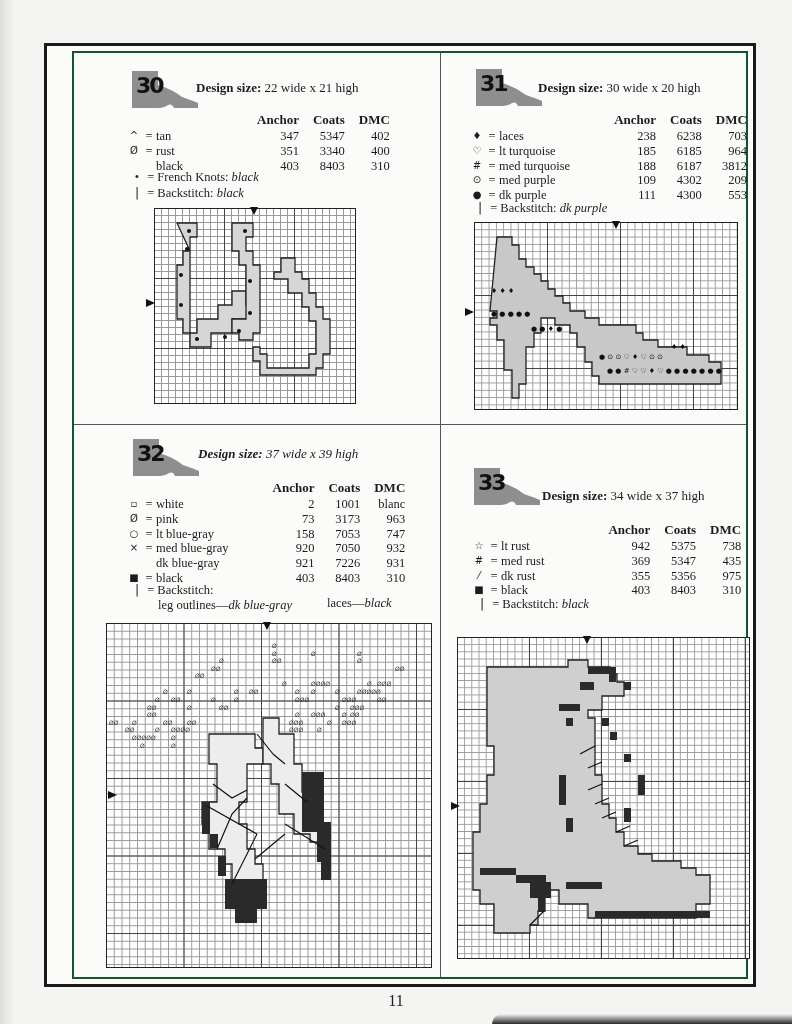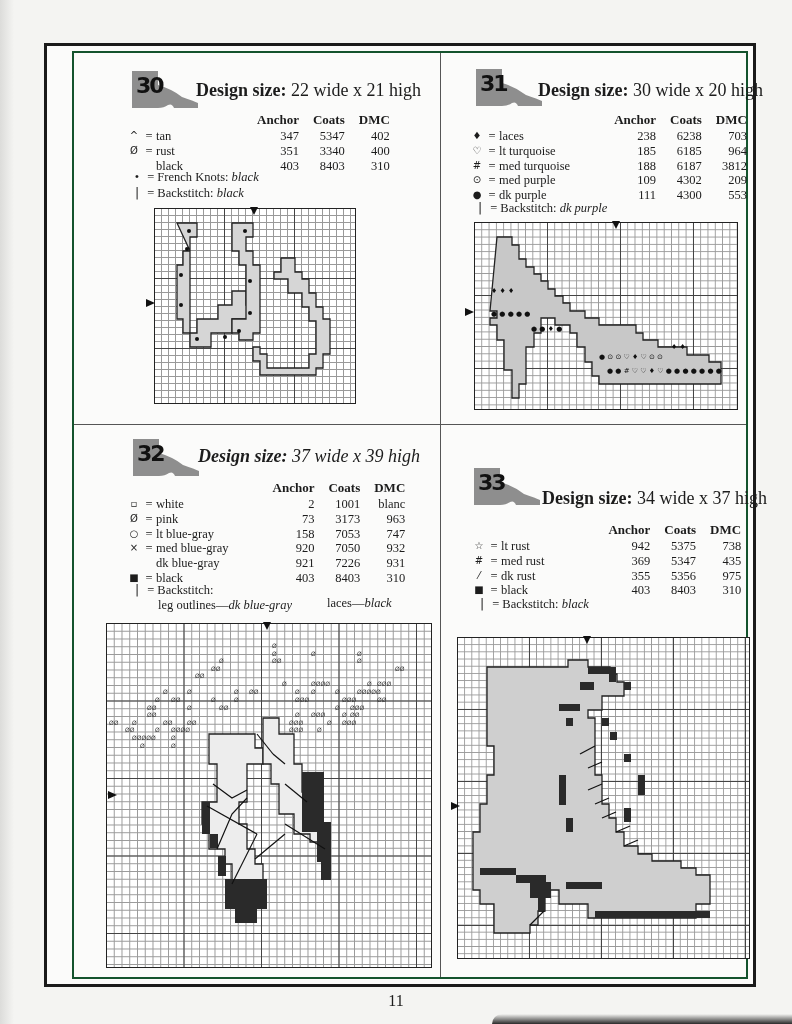--- a/index.html
+++ b/index.html
@@ -22,21 +22,21 @@
   }
   .divider-v { position: absolute; left: 366px; top: 0; bottom: 0; width: 1px; background: #555; }
   .divider-h { position: absolute; left: 0; right: 0; top: 371px; height: 1px; background: #555; }
   .panel { position: absolute; }
   .badge { position: absolute; width: 72px; height: 42px; }
   .badge svg { position: absolute; left: 0; top: 0; }
   .badge-num {
     position: absolute; left: 8px; top: 6px; font-family: "DejaVu Sans", sans-serif;
     font-weight: bold; font-size: 22px; letter-spacing: -2px; color: #111;
   }
-  .design-size { position: absolute; font-size: 18px; white-space: nowrap; }
+  .design-size { position: absolute; font-size: 13px; white-space: nowrap; }
   .design-size b { font-weight: bold; }
   table.key { position: absolute; border-collapse: collapse; font-size: 12.5px; }
   table.key th { font-weight: bold; font-size: 13px; text-align: right; padding: 0 0 1px 14px; }
   table.key td { padding: 0; line-height: 14.8px; white-space: nowrap; }
   table.key td.sym { width: 16px; text-align: center; font-family: "DejaVu Sans", sans-serif; font-size: 10px; }
   table.key td.eq { width: 14px; text-align: center; }
   table.key td.num { text-align: right; padding-left: 14px; }
   table.key td.name { padding-right: 4px; font-family: Liberation Serif, serif; }
   .note { position: absolute; font-size: 12.5px; white-space: nowrap; line-height: 15px; }
   .note i { font-style: italic; }

